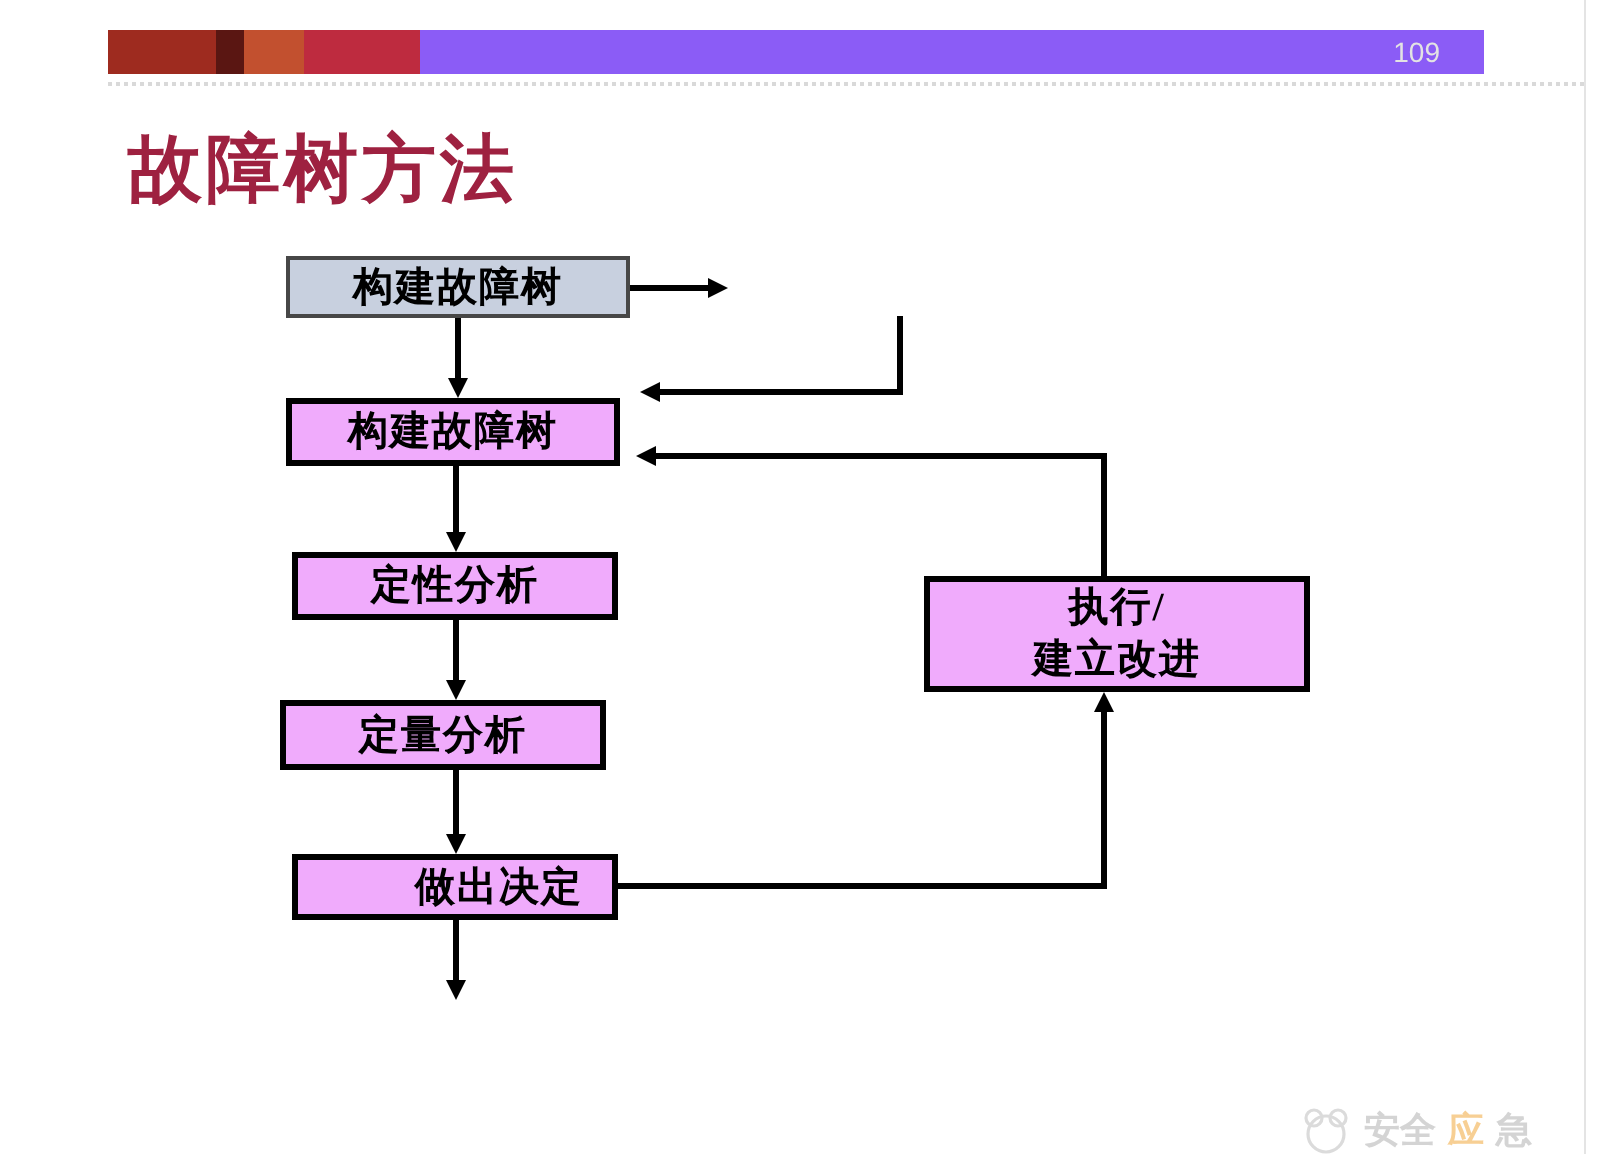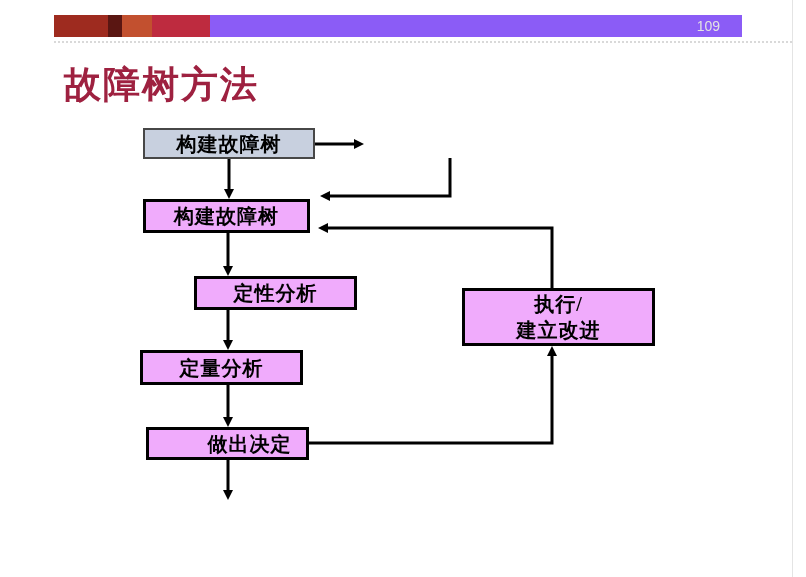--- a/index.html
+++ b/index.html
@@ -34,21 +34,21 @@
     position:absolute;box-sizing:border-box;
     display:flex;flex-direction:column;align-items:center;justify-content:center;
     font-weight:bold;color:#000;font-size:20px;letter-spacing:1px;
     text-align:center;line-height:1.3;
   }
   .node.blue{background:#C8D0DF;border:2px solid #474747;}
   .node.yellow{background:#f0abfc;border:3px solid #000;}
   #nodeA{left:143px;top:128px;width:172px;height:31px;}
   #nodeB{left:365px;top:128px;width:168px;height:31px;}
   #nodeC{left:143px;top:199px;width:167px;height:34px;}
-  #nodeD{left:146px;top:276px;width:163px;height:34px;margin-left:48px;}
+  #nodeD{left:146px;top:276px;width:163px;height:34px;}
   #nodeE{left:140px;top:350px;width:163px;height:35px;}
   #nodeF{left:146px;top:427px;width:163px;height:33px;padding-left:44px;}
   #nodeG{left:145px;top:500px;width:165px;height:61px;}
   #nodeH{left:462px;top:288px;width:193px;height:58px;}
   
   #connectors{position:absolute;left:0;top:0;width:806px;height:577px;pointer-events:none;}
   
   .watermark{
     position:absolute;left:650px;top:552px;display:flex;align-items:center;gap:6px;
     opacity:.5;font-family:"Liberation Sans","DejaVu Sans",sans-serif;
@@ -103,14 +103,24 @@
     <span>定量分析</span>
   </div>
   <div id="nodeF" class="node yellow">
     <span>做出决定</span>
   </div>
   <div id="nodeH" class="node yellow">
     <span>执行/</span>
     <span>建立改进</span>
   </div>
 
+  <div class="watermark">
+    <svg width="26" height="26" viewBox="0 0 26 26">
+      <circle cx="7" cy="7" r="4" fill="none" stroke="#B8B8B8" stroke-width="1.6"></circle>
+      <circle cx="19" cy="7" r="4" fill="none" stroke="#B8B8B8" stroke-width="1.6"></circle>
+      <circle cx="13" cy="15" r="9" fill="none" stroke="#B8B8B8" stroke-width="1.6"></circle>
+    </svg>
+    <span>安全</span>
+      <span class="hl">应</span>
+      <span>急</span>
+  </div>
 
 </div>
 
 </body></html>

